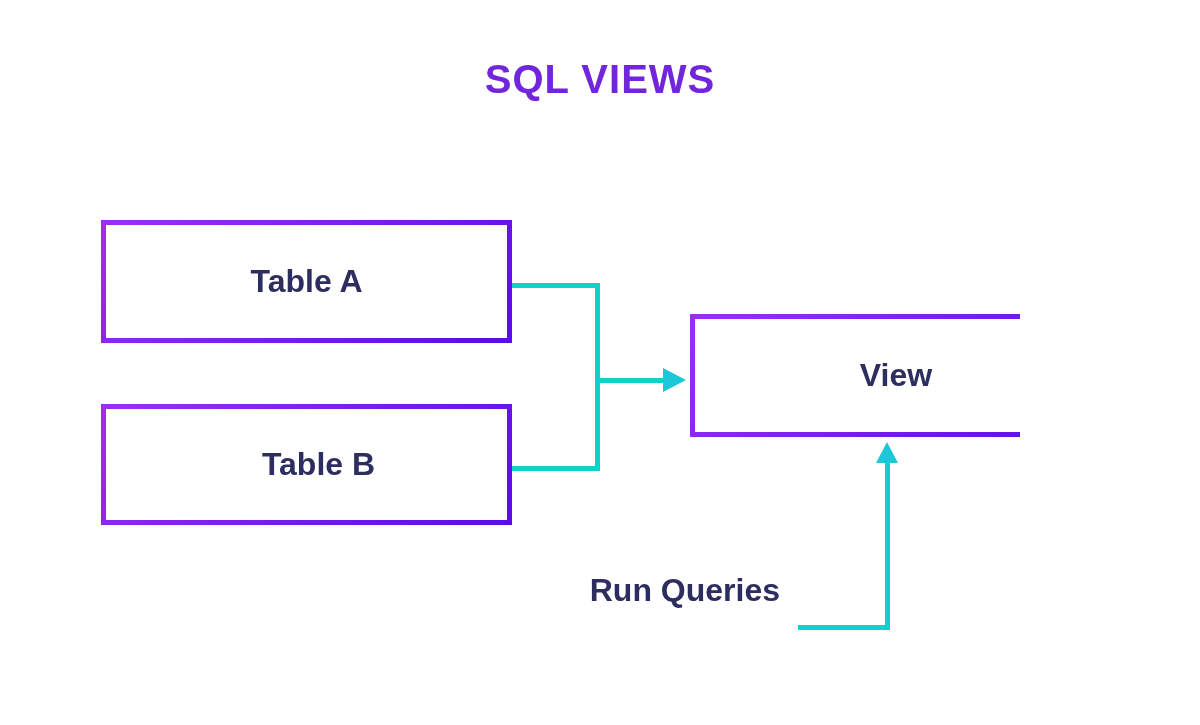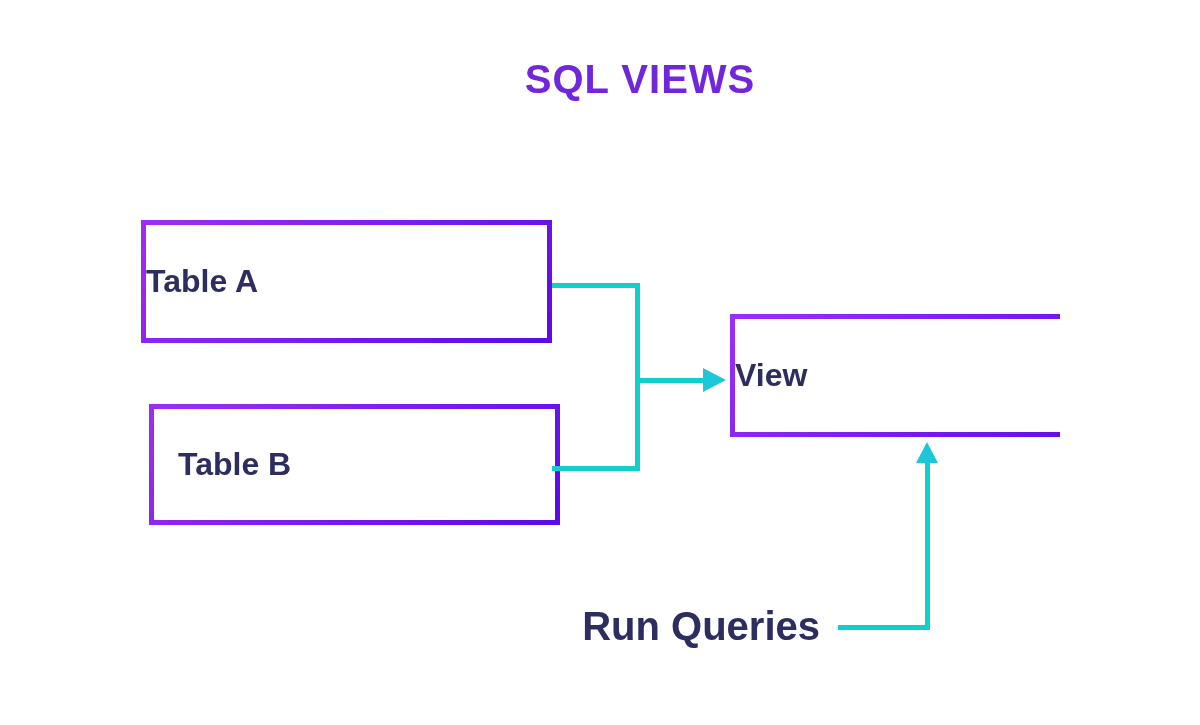--- a/index.html
+++ b/index.html
@@ -15,48 +15,48 @@
   html, body {
     background: var(--background);
     font-family: "Liberation Sans", sans-serif;
   }
   .canvas {
     position: relative;
     width: 1020px;
     height: 725px;
     background: var(--background);
     overflow: hidden;
-    margin-left: 40px;
   }
   .diagram-title {
     position: absolute;
     left: 0;
     top: 57px;
     width: 1200px;
     text-align: center;
     font-size: 40px;
     font-weight: 700;
     letter-spacing: 1px;
     color: var(--title-purple);
   }
   .node {
     position: absolute;
     border: 5px solid;
     border-image: linear-gradient(135deg, var(--box-border-start), var(--box-border-end)) 1;
     background: var(--background);
     display: flex;
     align-items: center;
+    justify-content: center;
   }
   .node-label {
     font-size: 32px;
     font-weight: 700;
     color: var(--node-text-navy);
   }
   .node-table-a { left: 101px; top: 220px; width: 411px; height: 123px; }
-  .node-table-b { left: 109px; top: 404px; width: 411px; height: 121px; padding-left: 24px; }
+  .node-table-b { left: 101px; top: 404px; width: 411px; height: 121px; padding-left: 24px; }
   .node-view    { left: 690px; top: 314px; width: 412px; height: 123px; }
 
   .conn {
     position: absolute;
     background: var(--connector-teal);
   }
   .conn-a-h    { left: 512px; top: 283px; width: 88px;  height: 5px; }
   .conn-b-h    { left: 512px; top: 466px; width: 88px;  height: 5px; }
   .conn-merge-v{ left: 595px; top: 283px; width: 5px;   height: 188px; }
   .conn-mid-h  { left: 598px; top: 378px; width: 65px;  height: 5px; }
@@ -74,24 +74,24 @@
   .arrow-up {
     position: absolute;
     left: 876px; top: 442px;
     width: 0; height: 0;
     border-left: 11px solid transparent;
     border-right: 11px solid transparent;
     border-bottom: 21px solid var(--arrowhead-teal);
   }
   .run-queries-label {
     position: absolute;
-    left: 540px; top: 604px;
+    left: 540px; top: 572px;
     width: 240px;
     text-align: right;
-    font-size: 40px;
+    font-size: 32px;
     font-weight: 700;
     color: var(--node-text-navy);
   }
 </style>
 </head>
 <body>
 
 <div class="canvas">
 
   <div class="diagram-title">SQL VIEWS</div>

